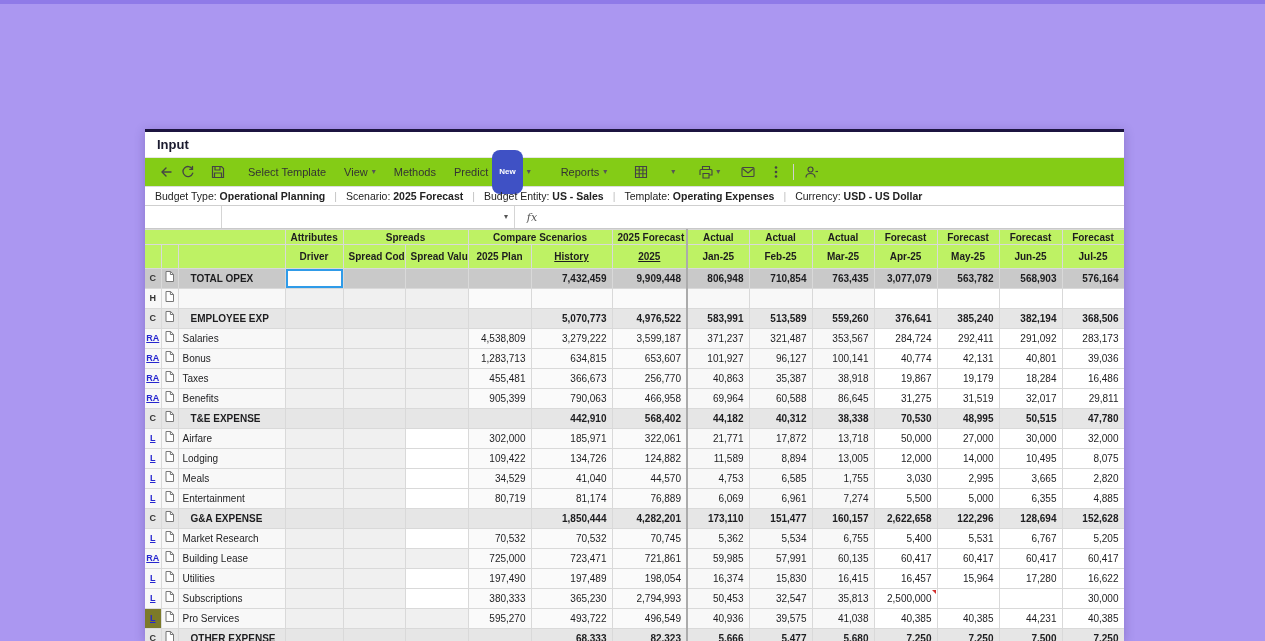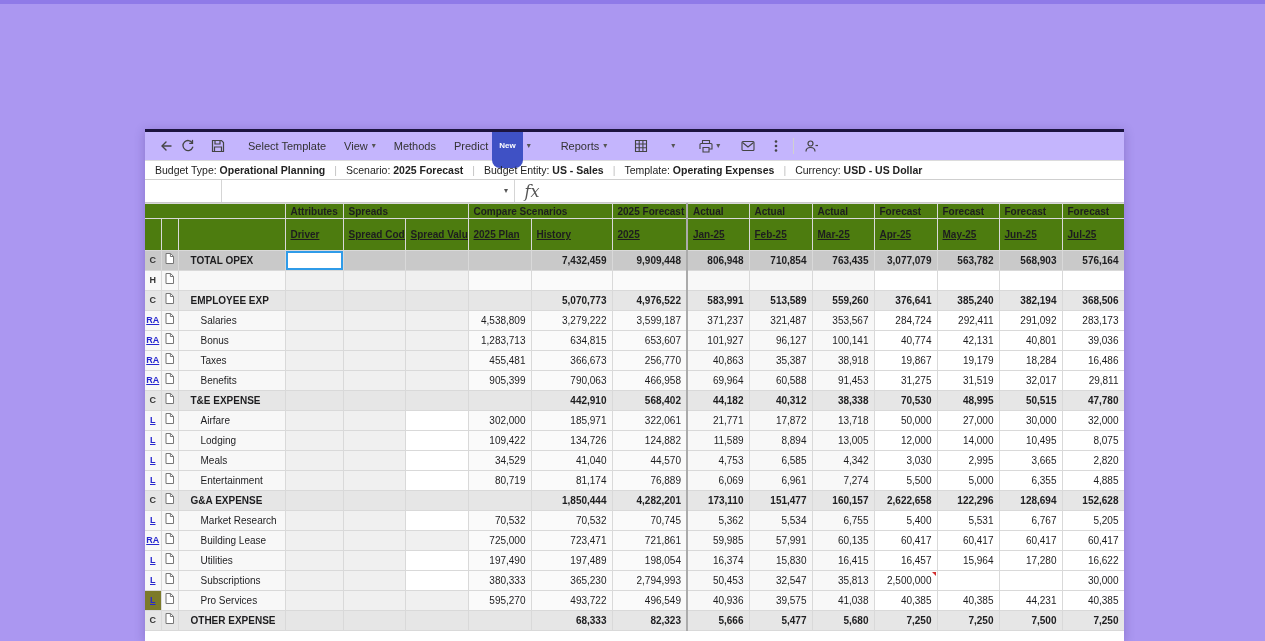--- a/index.html
+++ b/index.html
@@ -12,84 +12,87 @@
   .top-strip { position:absolute; top:0; left:0; width:100%; height:4px; background:#8f7ae8; }
   .app-window {
     position:absolute; left:145px; top:129px; width:979px; height:512px;
     background:#fff; border-top:3px solid #1c1440; overflow:hidden;
     box-shadow:0 2px 10px rgba(40,20,90,.25);
   }
   
   .win-title { height:26px; display:flex; align-items:center; padding:0 12px;
     font-size:13px; font-weight:700; color:#1b1b2f; border-bottom:1px solid #e6e6e6; background:#fff; }
   
-  .toolbar { height:29px; background:#c4b5fd; border-bottom:1px solid #dcdcdc;
+  .toolbar { height:29px; background:#84cc16; border-bottom:1px solid #dcdcdc;
     display:flex; align-items:center; padding:0 10px; font-size:11px; color:#333; }
   .tb-btn { display:flex; align-items:center; gap:4px; padding:0 9px; height:100%; cursor:pointer; white-space:nowrap; }
   .tb-ico { display:flex; align-items:center; justify-content:center; width:22px; height:100%; cursor:pointer; }
   .tb-ico svg, .tb-btn svg { display:block; }
   .caret { font-size:8px; color:#555; line-height:1; }
   .tb-sep { width:1px; height:16px; background:#d0d0d0; margin:0 6px; }
   .badge { background:#3f51c5; color:#fff; font-size:8px; font-weight:700;
     border-radius:8px; padding:18px 7px; line-height:1; }
   
   .context-bar { height:19px; background:#fff; border-bottom:1px solid #cfcfcf;
     display:flex; align-items:center; padding:0 10px; font-size:10.5px; color:#222; }
   .ctx-item { white-space:nowrap;text-align:right; }
   .ctx-item b { font-weight:700; }
   .ctx-sep { color:#c0c0c0; margin:0 9px; }
   
   .formula-bar { height:23px; background:#fff; border-bottom:1px solid #c9c9c9; display:flex; align-items:stretch; }
   .name-box { width:77px; border-right:1px solid #d5d5d5; }
   .combo-box { width:293px; border-right:1px solid #d5d5d5; display:flex; align-items:center; justify-content:flex-end; padding-right:6px; }
   .fx-cell { width:34px; display:flex; align-items:center; justify-content:center;
-    font-family:"DejaVu Serif", serif; font-style:italic; font-size:16px; color:#555; }
+    font-family:"DejaVu Serif", serif; font-style:italic; font-size:11px; color:#555; }
   .formula-input { flex:1; }
   
   .grid-wrap { position:relative; }
   table.grid { border-collapse:collapse; table-layout:fixed; width:979px; }
   .grid th, .grid td { border-right:1px solid #d9d9d9; border-bottom:1px solid #d9d9d9;
     font-size:10px; color:#1d1d1f; white-space:nowrap; overflow:hidden; padding:0 5px; }
-  .grid th { background:#4d7c0f; font-weight:700; text-align:left; border-top:1px solid #d9d9d9; }
+  .grid th { background:#bef264; font-weight:700; text-align:center; border-top:1px solid #d9d9d9; }
   .grid tr.gh-row th { height:15px; font-size:10px; }
-  .grid tr.ch-row th { height:32px;text-decoration:underline; }
+  .grid tr.ch-row th { height:24px; }
   .grid th.und { text-decoration:underline; cursor:pointer; }
   .grid td { height:19px; line-height:19px; }
   .grid td.num { text-align:right; }
   .grid tr.r-total td { background:#c9c9c9; font-weight:700; }
   .grid tr.r-section td { background:#e6e6e6; font-weight:700; }
   .grid tr.r-detail td, .grid tr.r-empty td { background:#f8f8f8; }
   .grid tr.r-detail td.c-driver, .grid tr.r-detail td.c-scode, .grid tr.r-detail td.c-sval,
   .grid tr.r-empty td.c-driver, .grid tr.r-empty td.c-scode, .grid tr.r-empty td.c-sval { background:#f0f0f0; }
   .grid tr.r-detail td.c-plan, .grid tr.r-detail td.c-hist, .grid tr.r-detail td.c-y25,
   .grid tr.r-empty td.c-plan, .grid tr.r-empty td.c-hist, .grid tr.r-empty td.c-y25 { background:#fafafa; }
   .grid tr.r-detail td.c-f, .grid tr.r-empty td.c-f { background:#fff; }
   .grid tr.r-detail td.c-sval.editable { background:#fff; }
   .grid td.c-m { background:#fff;padding-left:13px; }
   .grid td.c-code, .grid td.c-doc { background:#fff; text-align:center; padding:0 1px; }
   .grid td.c-code { font-size:9px; }
   .grid td.c-doc span { display:inline-flex; align-items:center; cursor:pointer; }
   .grid td.c-label { text-overflow:clip;padding-left:12px; }
-  .grid tr.r-detail td.c-label { padding-left:22px; font-weight:400; }
+  .grid tr.r-detail td.c-label { padding-left:4px; font-weight:400; }
   .grid td.selected { background:#fff !important; box-shadow:inset 0 0 0 2px #2f9be8; }
   .grid td.note { position:relative; }
   .grid td.note::after { content:""; position:absolute; top:1px; right:1px; width:0; height:0;
     border-left:4px solid transparent; border-top:4px solid #d32f2f; }
   .grid td.olive { background:#7c7a29 !important; }
   .code-link { color:#2626cf; text-decoration:underline; font-weight:700; cursor:pointer; }
   .code-plain { color:#333; font-weight:700; }
   .freeze { border-left:2px solid #ababab !important; }
 </style>
 </head>
 <body>
 
 <div class="top-strip"></div>
 
 <div class="app-window">
 
+  <div class="win-title">
+    <span>Input</span>
+  </div>
 
   <div class="toolbar">
     <span class="tb-ico">
       <svg width="14" height="14" viewBox="0 0 14 14" fill="none" stroke="#444" stroke-width="1.4" stroke-linecap="round" stroke-linejoin="round">
           <path d="M12 7H3.5"></path>
           <path d="M7 3 3 7l4 4"></path>
         </svg>
     </span>
     <span class="tb-ico">
       <svg width="14" height="14" viewBox="0 0 14 14" fill="none" stroke="#444" stroke-width="1.3" stroke-linecap="round">
@@ -388,21 +391,21 @@
               </span></td>
             <td class="c-label">Benefits</td>
             <td class="c-driver"></td>
             <td class="c-scode"></td>
             <td class="c-sval"></td>
             <td class="num c-plan">905,399</td>
             <td class="num c-hist">790,063</td>
             <td class="num c-y25">466,958</td>
             <td class="num c-m c-jan freeze">69,964</td>
             <td class="num c-m">60,588</td>
-            <td class="num c-m">91,453</td>
+            <td class="num c-m">86,645</td>
             <td class="num c-f">31,275</td>
             <td class="num c-f">31,519</td>
             <td class="num c-f">32,017</td>
             <td class="num c-f">29,811</td>
           </tr>
           <tr class="r-section">
             <td class="c-code"><span class="code-plain">C</span></td>
             <td class="c-doc"><span>
                 <svg width="9" height="11" viewBox="0 0 9 11">
                   <path d="M1 .5h4.6L8.5 3.4V10.5H1z" fill="#fff" stroke="#777"></path>
@@ -480,21 +483,21 @@
               </span></td>
             <td class="c-label">Meals</td>
             <td class="c-driver"></td>
             <td class="c-scode"></td>
             <td class="c-sval editable"></td>
             <td class="num c-plan">34,529</td>
             <td class="num c-hist">41,040</td>
             <td class="num c-y25">44,570</td>
             <td class="num c-m c-jan freeze">4,753</td>
             <td class="num c-m">6,585</td>
-            <td class="num c-m">4,342</td>
+            <td class="num c-m">1,755</td>
             <td class="num c-f">3,030</td>
             <td class="num c-f">2,995</td>
             <td class="num c-f">3,665</td>
             <td class="num c-f">2,820</td>
           </tr>
           <tr class="r-detail">
             <td class="c-code"><span class="code-link">L</span></td>
             <td class="c-doc"><span>
                 <svg width="9" height="11" viewBox="0 0 9 11">
                   <path d="M1 .5h4.6L8.5 3.4V10.5H1z" fill="#fff" stroke="#777"></path>

